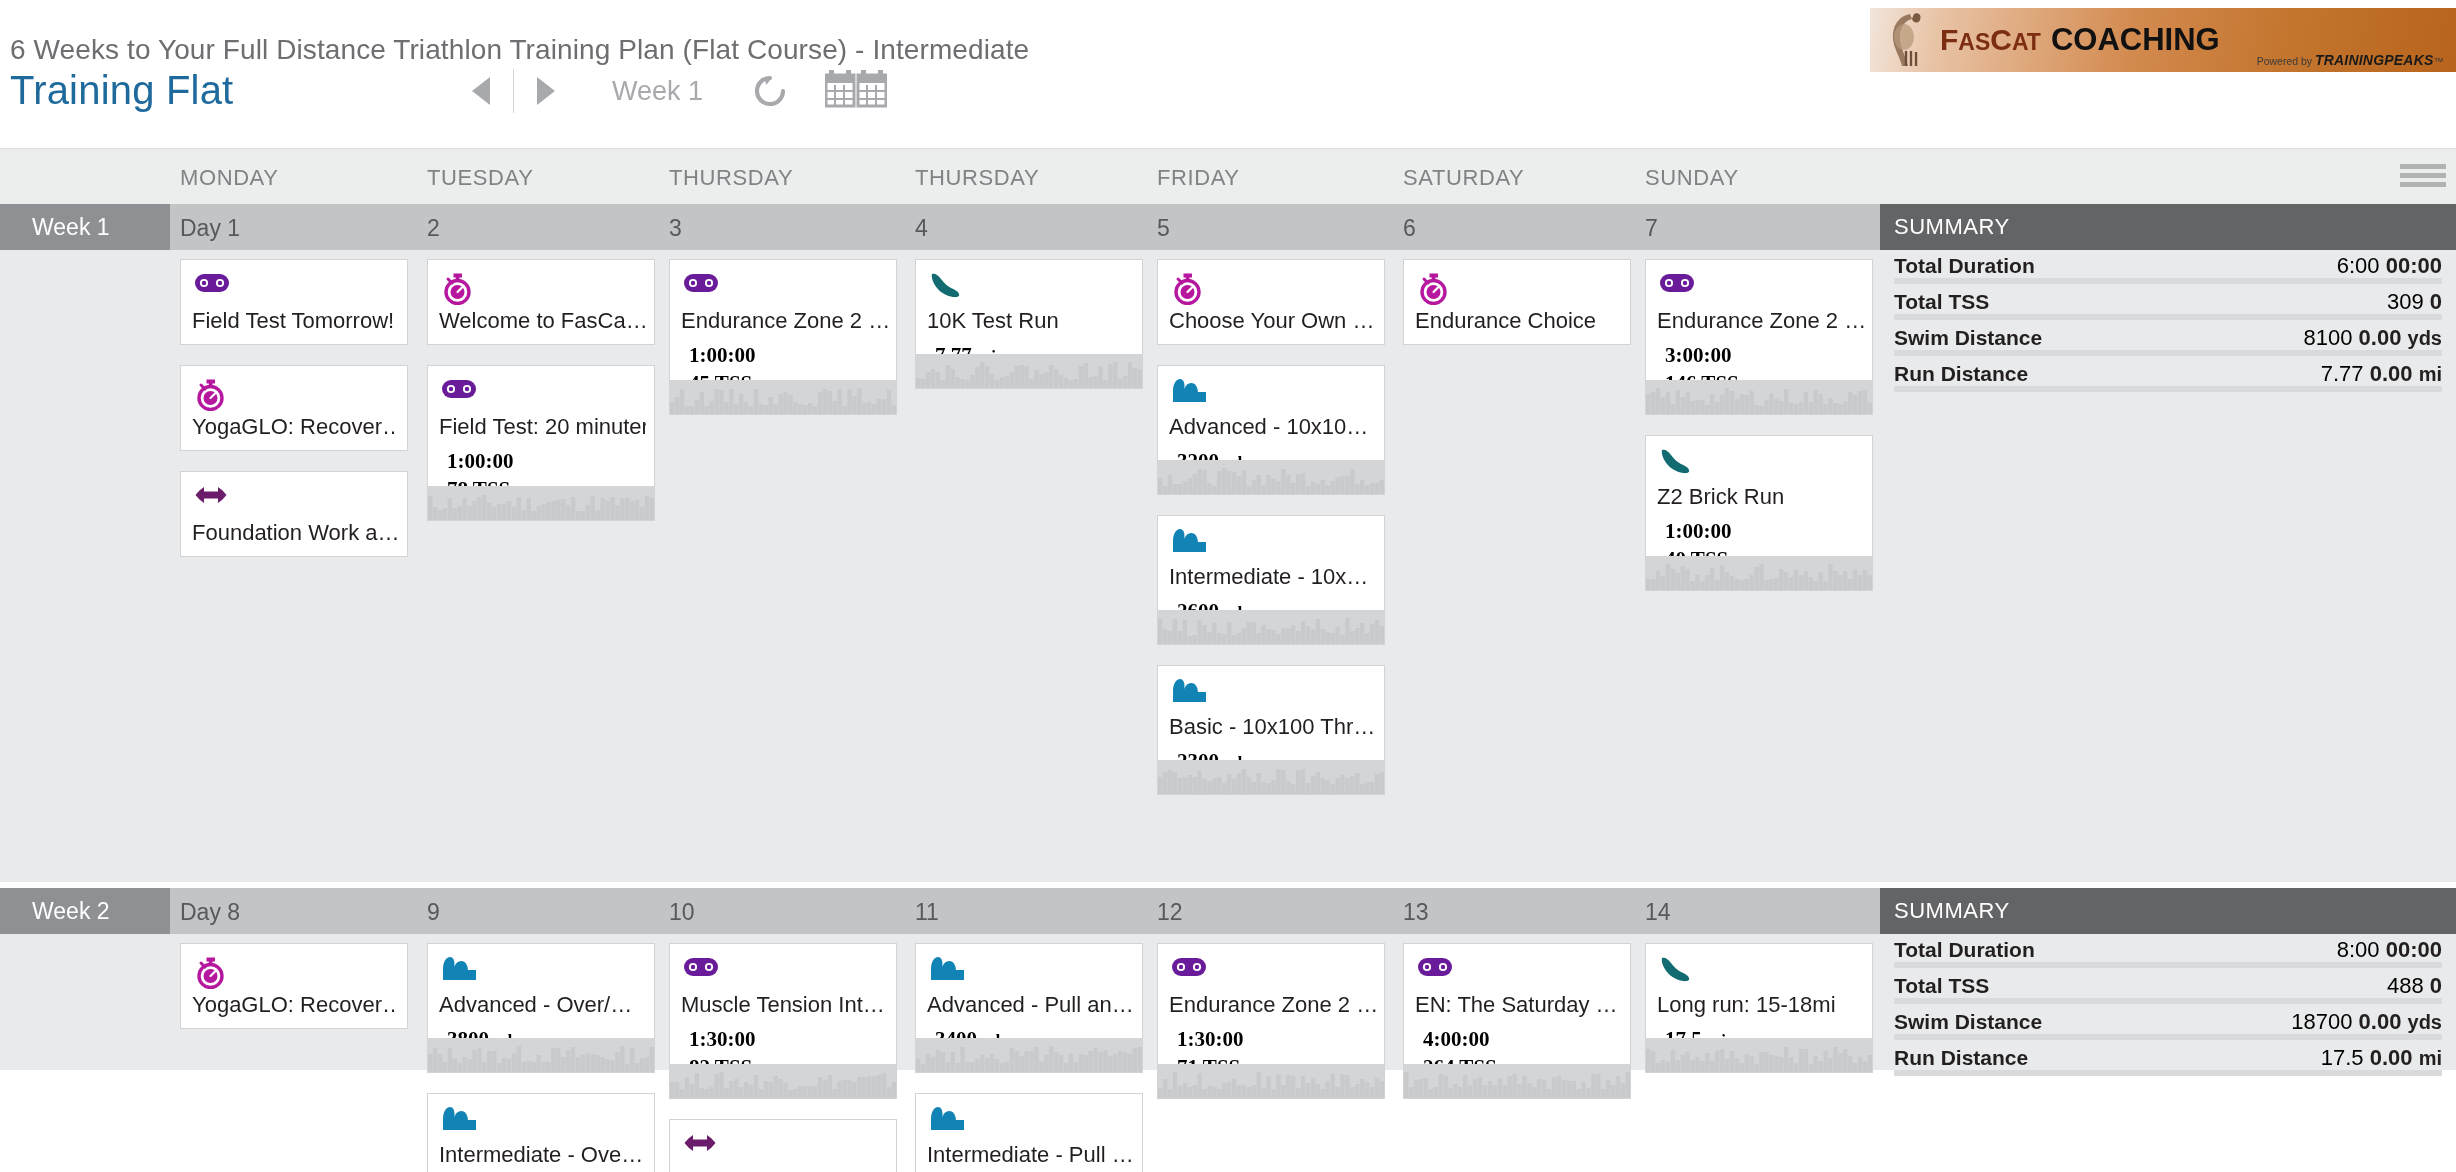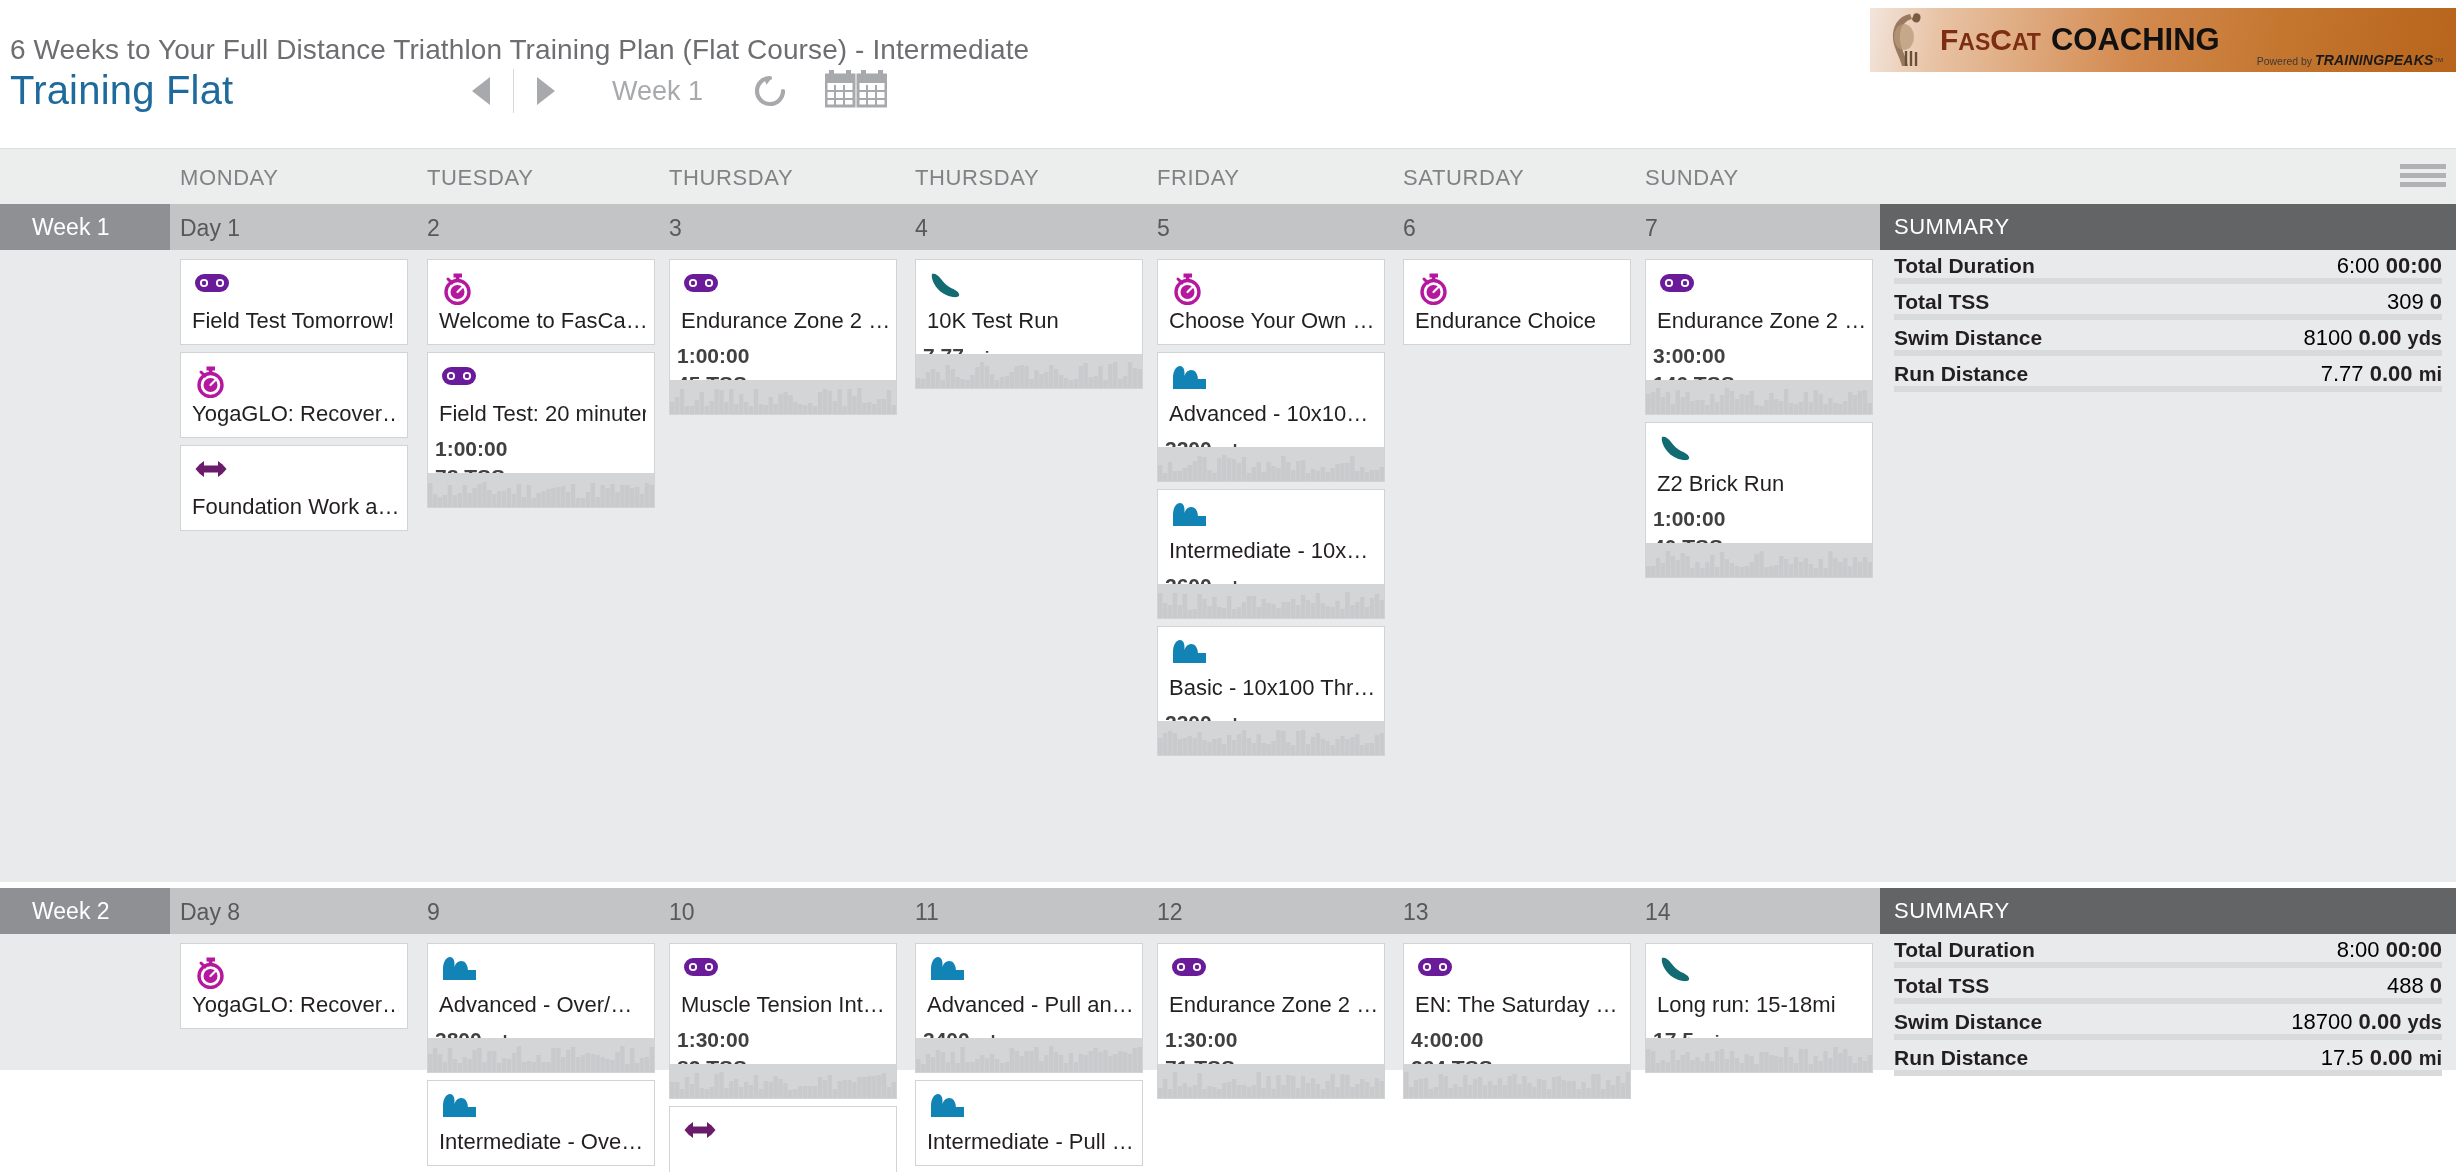--- a/index.html
+++ b/index.html
@@ -67,29 +67,29 @@
     background: #636466; color: #ffffff; font-size: 22px;
     display: flex; align-items: center; padding-left: 14px; letter-spacing: .5px;
   }
 
   .week-body { position: relative; background: #e9eaeb; }
   .col { position: absolute; top: 0; }
 
   
   .card {
     position: relative; background: #ffffff; border: 1px solid #d2d3d5;
-    margin-bottom: 7px; overflow: hidden;
+    margin-bottom: 20px; overflow: hidden;
   }
   .card-icon { position: absolute; left: 14px; top: 12px; width: 34px; height: 30px; }
   .card-title {
     position: absolute; left: 11px; top: 48px; right: 8px;
     font-size: 22px; color: #231f20;
     white-space: nowrap; overflow: hidden;
   }
-  .card-metrics { position: absolute; left: 7px; top: 82px; font-size: 21px; color: #404040; font-weight: bold; line-height: 1.33; }
+  .card-metrics { position: absolute; left: 19px; top: 82px; font-size: 21px; color: #000000; font-weight: bold; line-height: 1.33; font-family: Liberation Serif, serif; }
   .card-metrics .unit { font-size: 17px; }
   .card-chart { position: absolute; left: 0; bottom: 0; width: 100%; height: 34px; }
 
   
   .sum-panel { position: absolute; right: 0; top: 0; width: 576px; padding: 0 14px; }
   .sum-row { position: relative; height: 36px; }
   .sum-label { position: absolute; left: 0; top: 4px; font-size: 21px; font-weight: bold; color: #231f20; }
   .sum-vals { position: absolute; right: 0; top: 3px; font-size: 22px; white-space: nowrap; }
   .sum-planned { color: #000000; }
   .sum-done { color: #231f20; font-weight: bold; }

